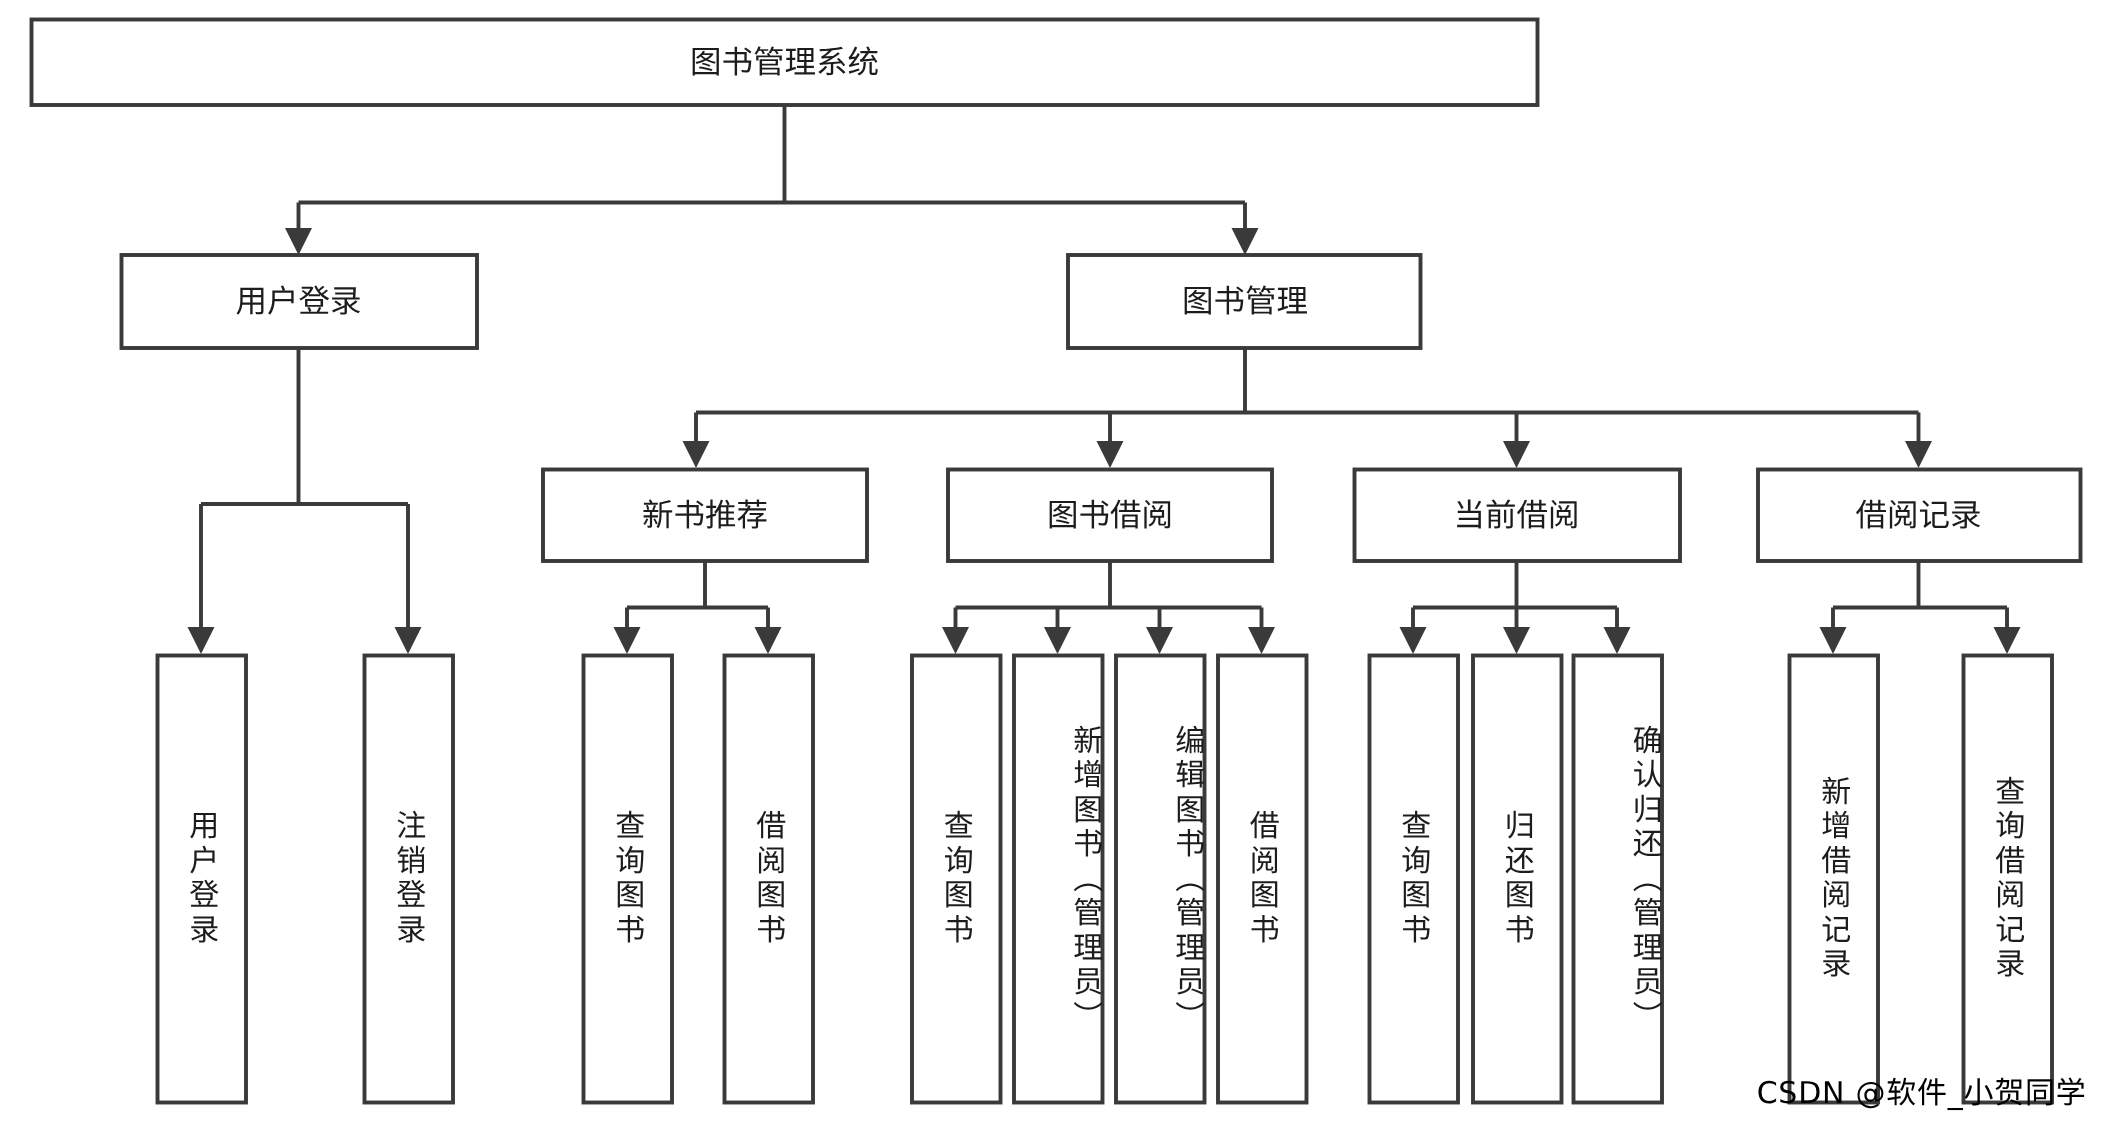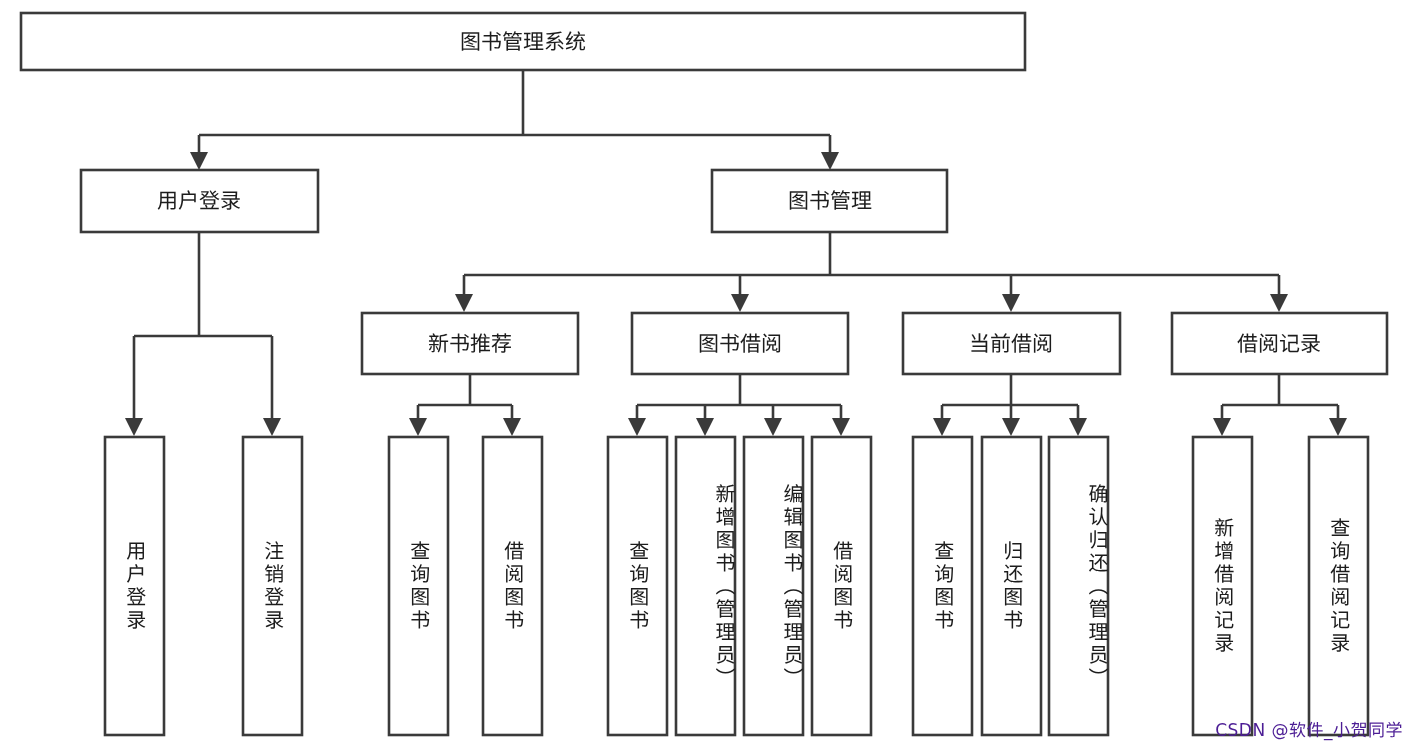--- a/index.html
+++ b/index.html
@@ -61,25 +61,25 @@
     color: #1c1c1c;
     letter-spacing: 3px;
     display: flex;
     align-items: center;
     justify-content: center;
     text-align: center;
     pointer-events: none;
   }
   .watermark {
     position: absolute;
-    right: 2px;
+    right: 14px;
     bottom: 6px;
     font-family: "DejaVu Sans", "Liberation Sans", sans-serif;
-    font-size: 17px;
-    color: #4c1d95;
+    font-size: 20px;
+    color: #000000;
     letter-spacing: 0.5px;
     user-select: none;
   }
 </style>
 </head>
 <body>
 
 <div id="diagram-root">
 
   <svg id="diagram-svg" viewBox="0 0 1405 747" xmlns="http://www.w3.org/2000/svg">

